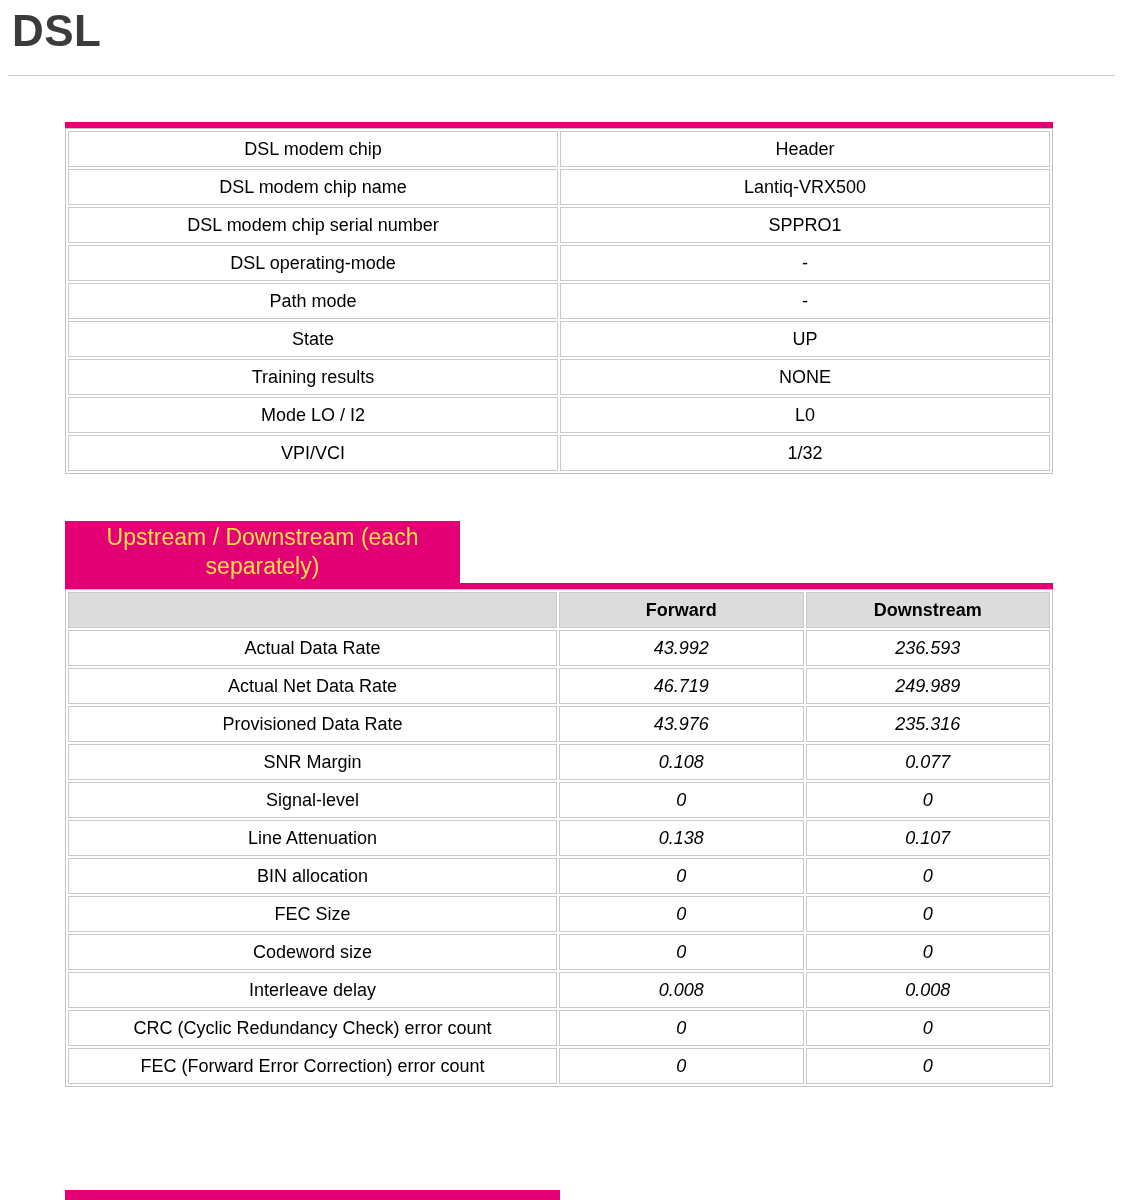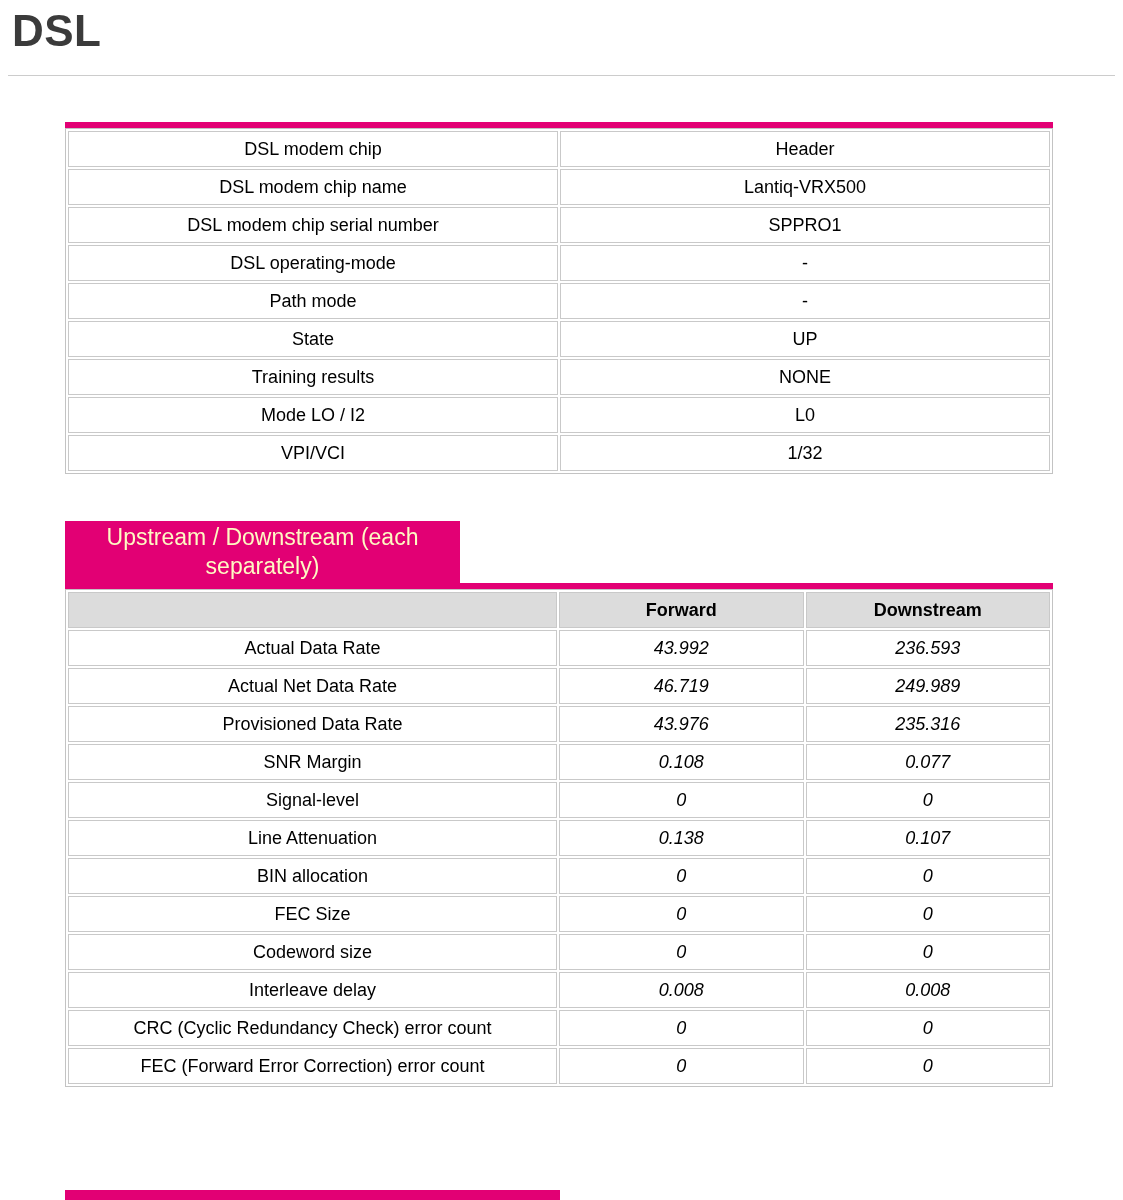--- a/index.html
+++ b/index.html
@@ -20,21 +20,21 @@
     margin: 19px 8px 0 8px;
   }
   .content { margin-left: 65px; width: 988px; }
 
   .accent-bar { height: 6px; background: #E20074; width: 100%; }
   .section-1 { margin-top: 46px; }
   .section-2 { margin-top: 47px; }
 
   .section-tab {
     width: 395px; min-height: 57px;
-    background: #E20074; color: #fef9c3;
+    background: #E20074; color: #fde047;
     display: flex; align-items: center; justify-content: center;
     text-align: center;
     font-size: 23px; line-height: 29px; font-weight: normal;
     padding: 2px 10px;
   }
 
   table.data-table {
     width: 100%;
     border-collapse: separate; border-spacing: 2px;
     border: 1px solid #c3c3c3;

